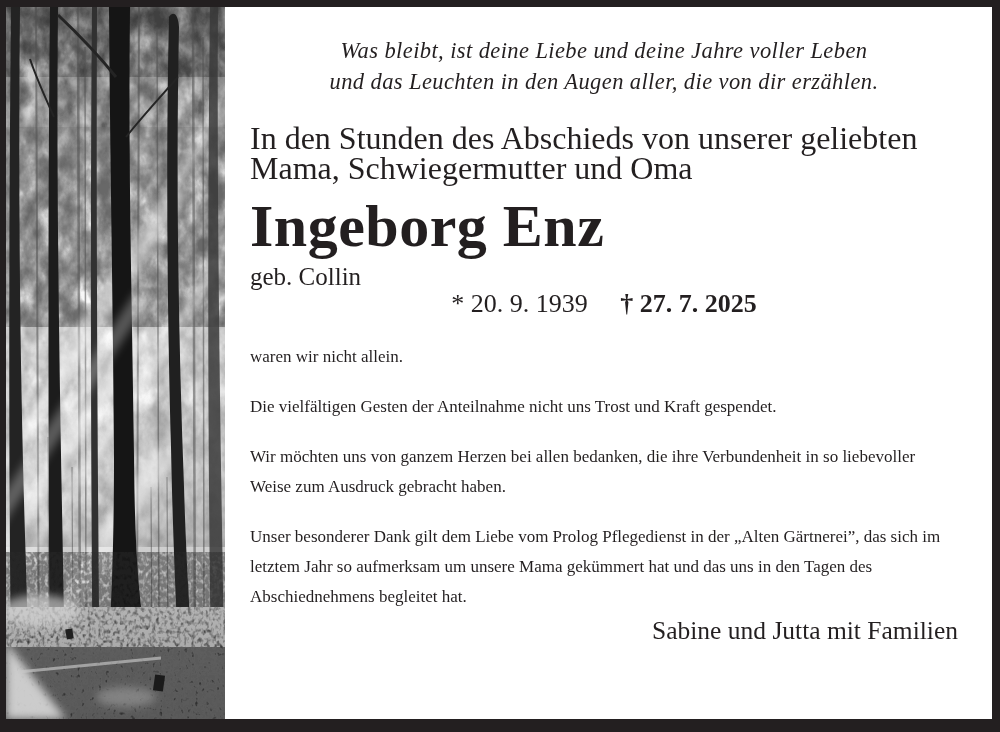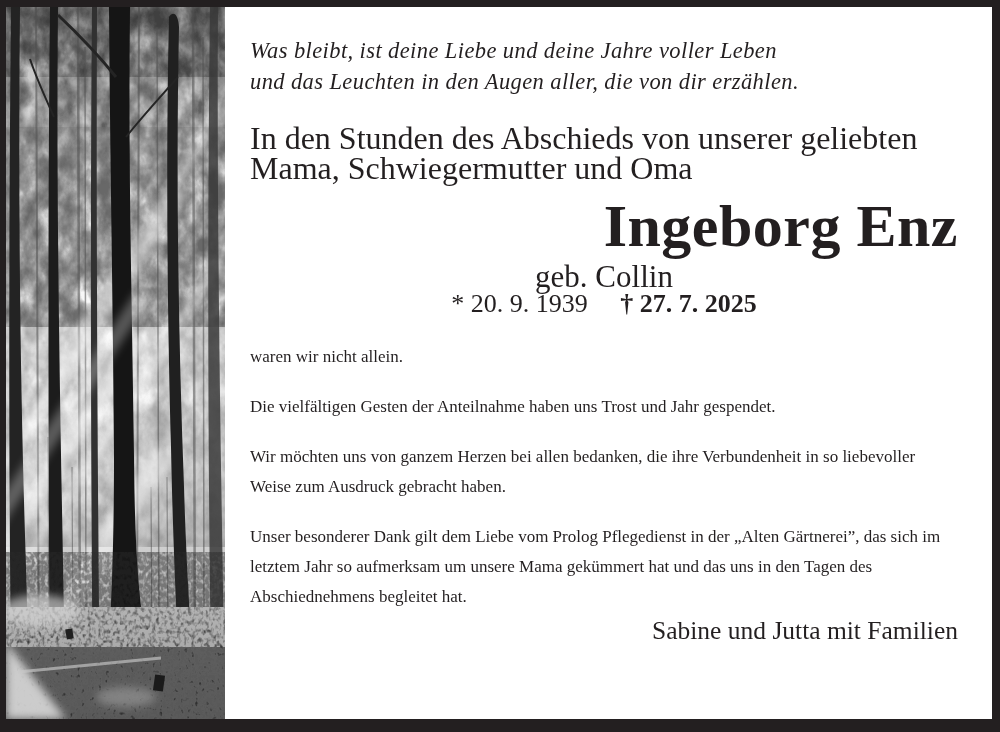--- a/index.html
+++ b/index.html
@@ -29,39 +29,40 @@
   .photo-col svg { display: block; }
   .text-col {
     flex: 1 1 auto;
     box-sizing: border-box;
     padding: 28px 34px 0 25px;
   }
   .quote {
     font-style: italic;
     font-size: 22.5px;
     line-height: 31px;
+    text-align: center;
     letter-spacing: 0.4px;
   }
   .intro {
     font-size: 32px;
     line-height: 30px;
     margin-top: 26px;
   }
   .deceased-name {
     font-size: 60px;
     line-height: 58px;
     font-weight: bold;
-    text-align: right;
+    text-align: left;
     margin-top: 14px;
     letter-spacing: 0.5px;
   }
   .maiden {
-    font-size: 31px;
+    font-size: 25px;
     line-height: 27px;
-    text-align: center;
+    text-align: left;
     margin-top: 8px;
   }
   .dates {
     font-size: 26px;
     line-height: 28px;
     text-align: center;
   }
   .dates .death { margin-left: 26px; font-weight: bold; }
   .para {
     font-size: 17px;
@@ -201,21 +202,21 @@
 
     <div class="maiden">geb. Collin</div>
 
     <div class="dates">
       <span class="birth">* 20. 9. 1939</span>
       <span class="death">† 27. 7. 2025</span>
     </div>
 
     <div class="para first">waren wir nicht allein.</div>
 
-    <div class="para">Die vielfältigen Gesten der Anteilnahme haben uns Trost und Jahr gespendet.</div>
+    <div class="para">Die vielfältigen Gesten der Anteilnahme nicht uns Trost und Kraft gespendet.</div>
 
     <div class="para">Wir möchten uns von ganzem Herzen bei allen bedanken, die ihre Verbundenheit in so liebevoller Weise zum Ausdruck gebracht haben.</div>
 
     <div class="para">Unser besonderer Dank gilt dem Liebe vom Prolog Pflegedienst in der „Alten Gärtnerei”, das sich im letztem Jahr so aufmerksam um unsere Mama gekümmert hat und das uns in den Tagen des Abschiednehmens begleitet hat.</div>
 
     <div class="signature">Sabine und Jutta mit Familien</div>
 
   </div>
 </div>
 

